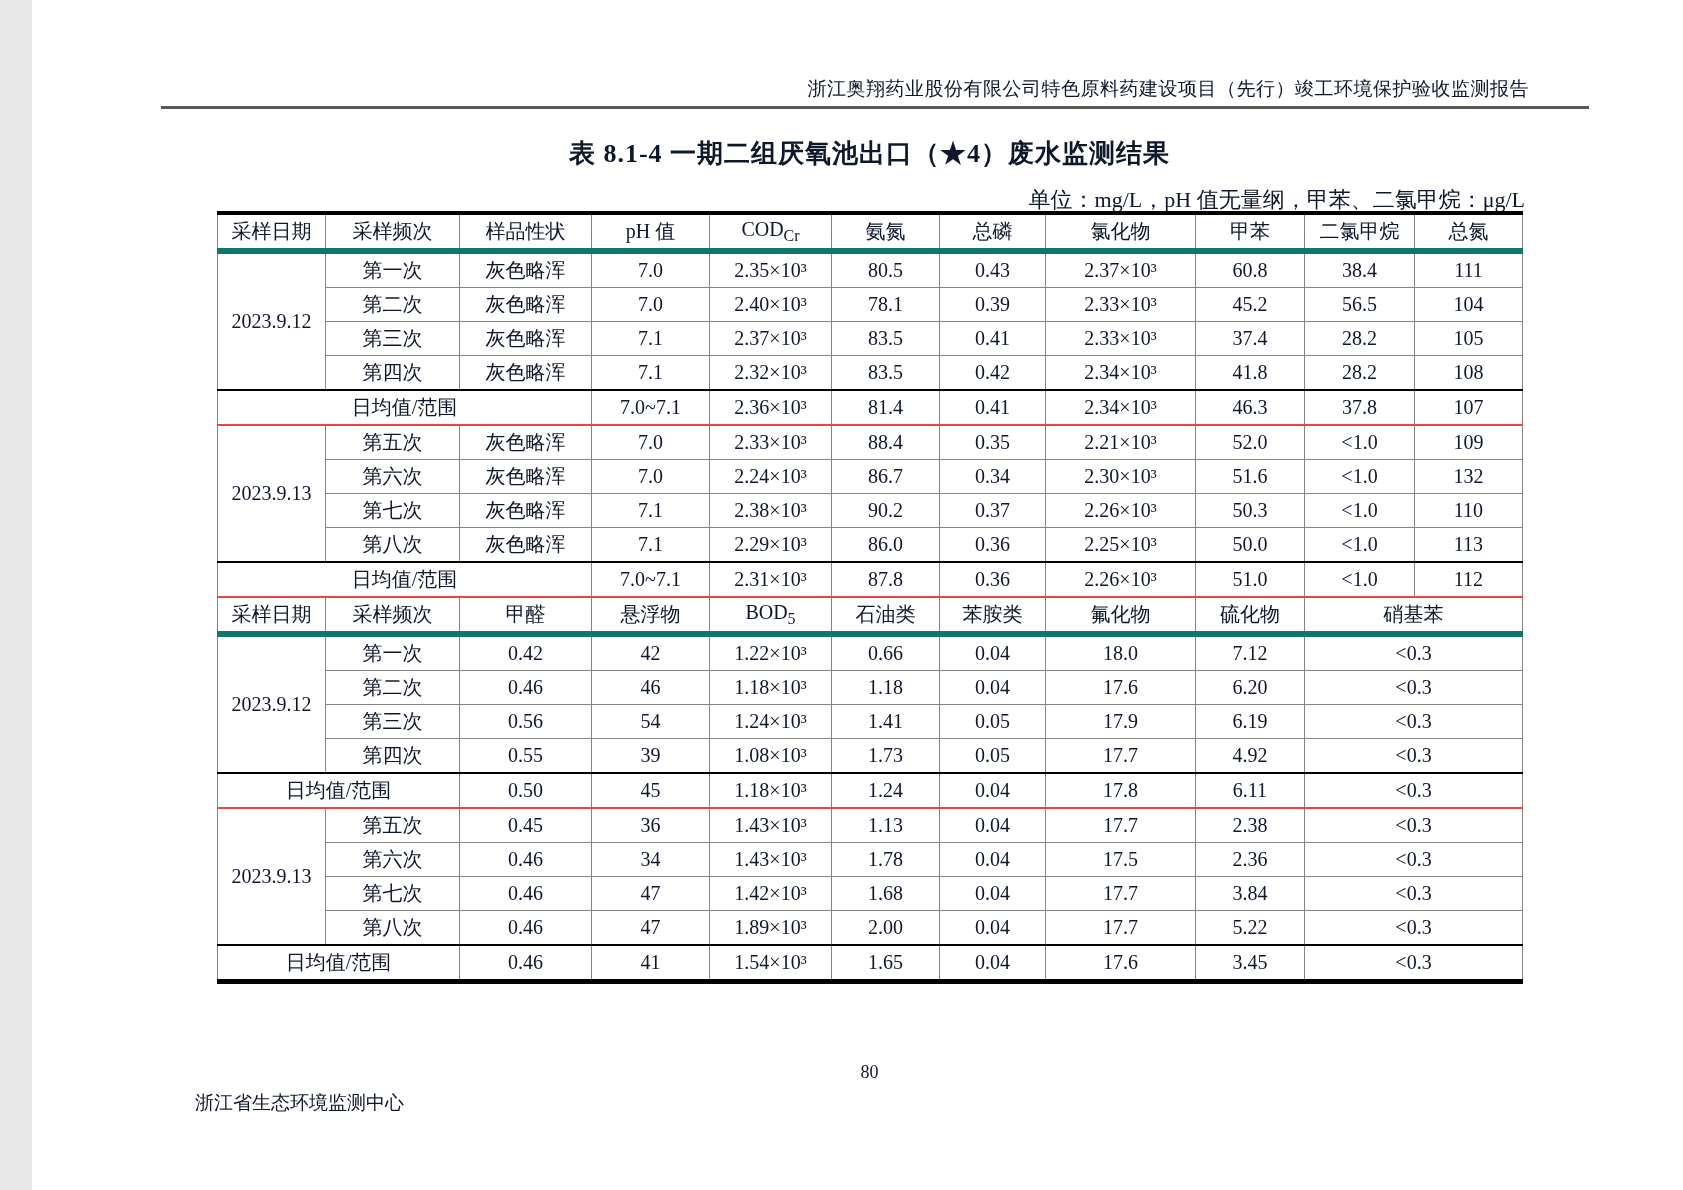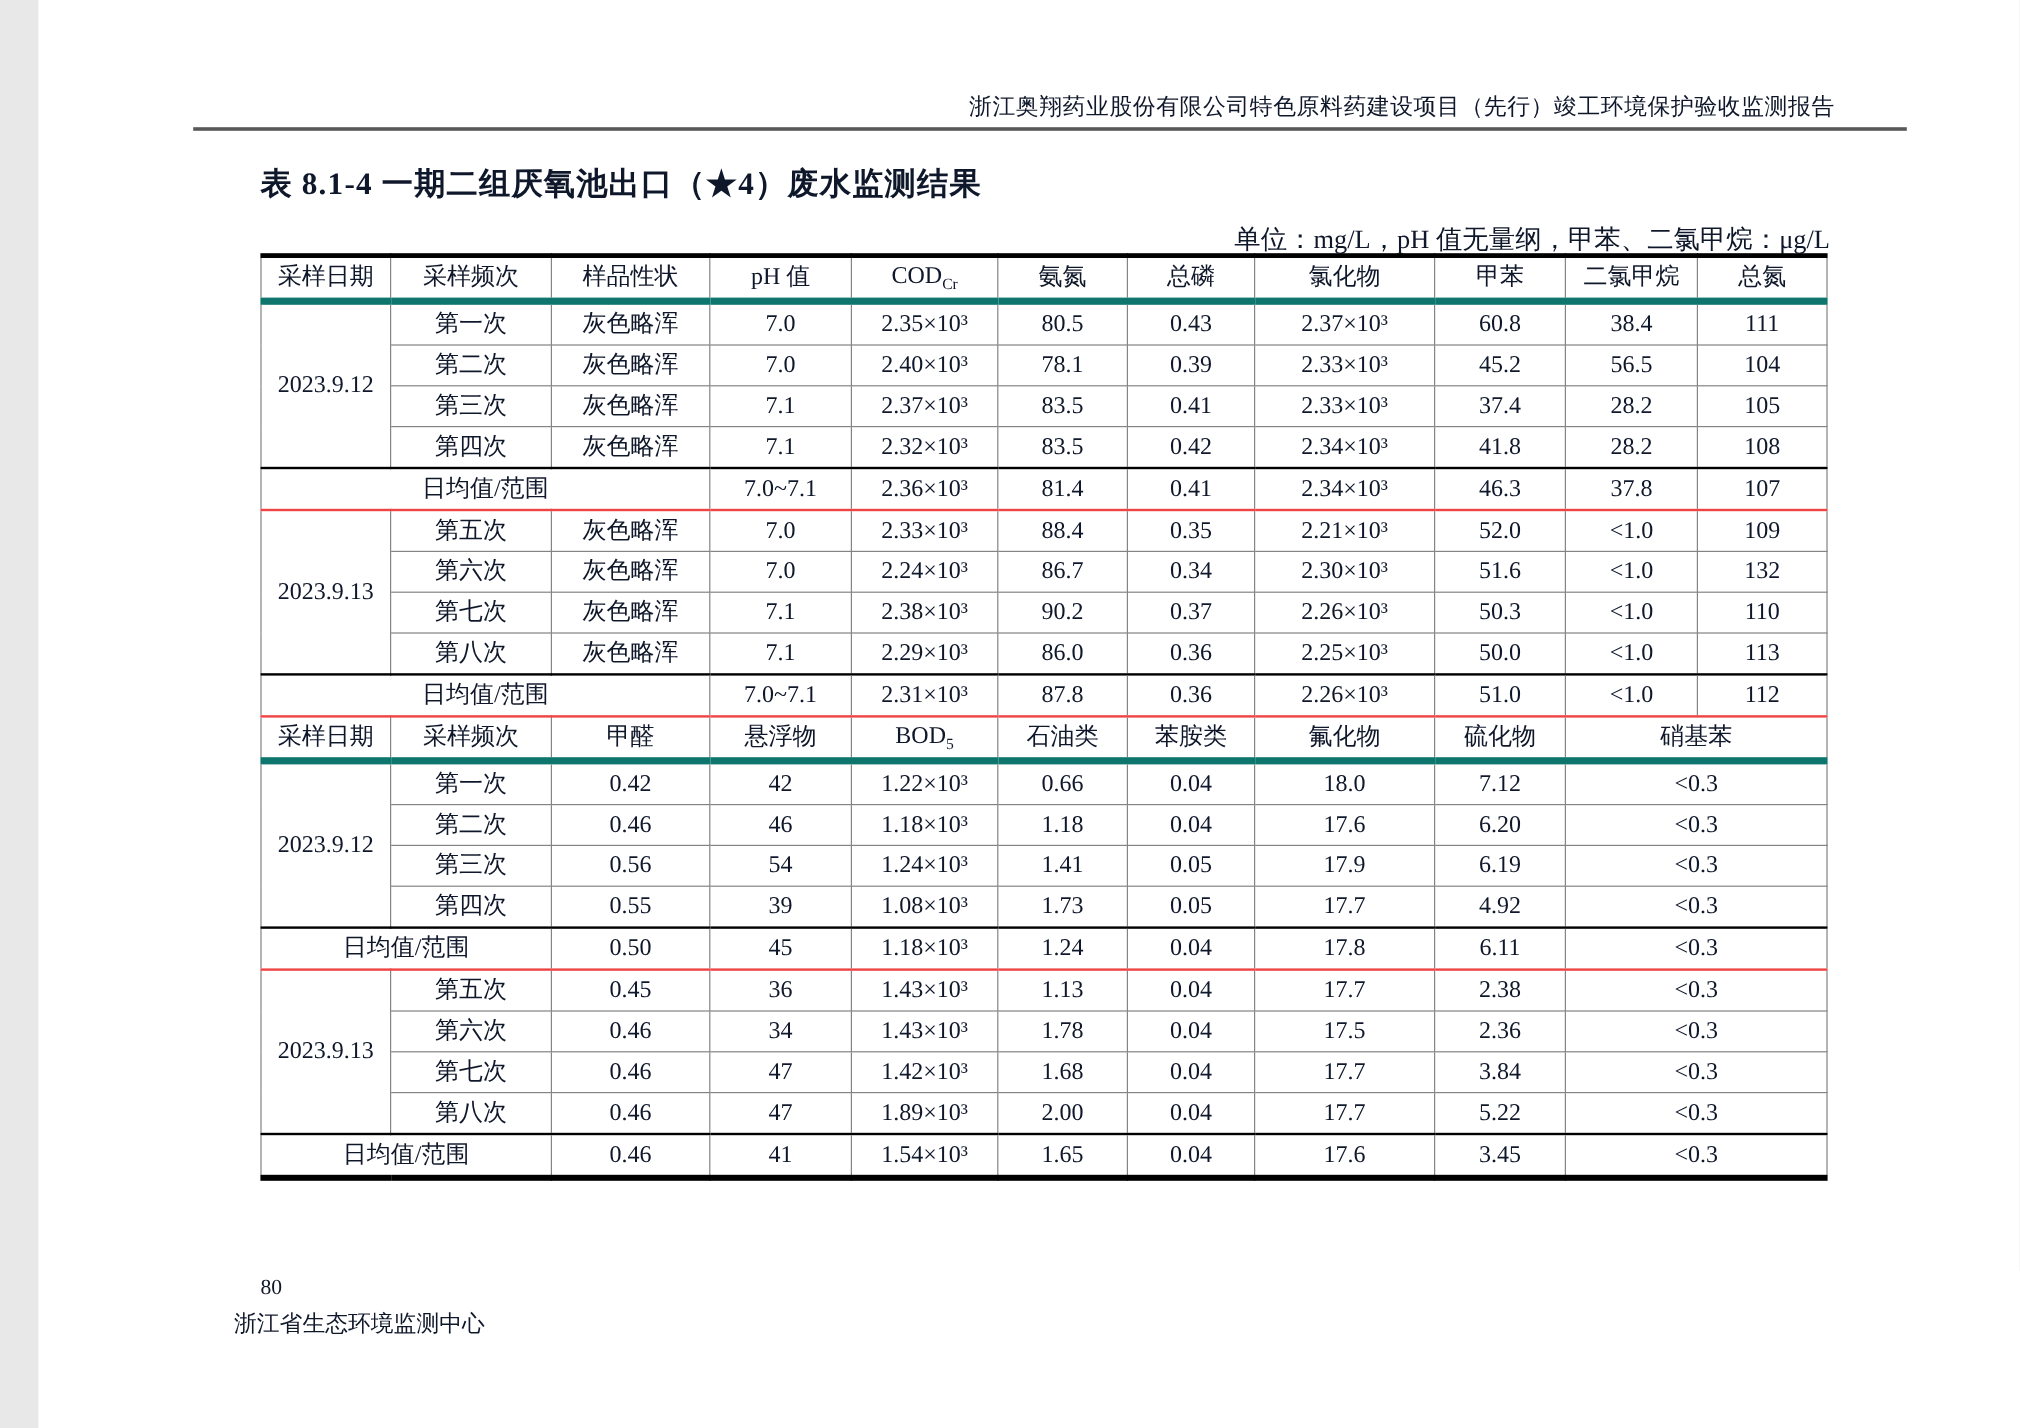--- a/index.html
+++ b/index.html
@@ -15,21 +15,21 @@
   .report-header{
     position:absolute;top:76px;right:186px;
     font-size:19px;letter-spacing:.5px;white-space:nowrap;
   }
   .header-rule{
     position:absolute;top:106px;left:129px;width:1428px;height:3px;
     background:#595959;
   }
   .table-title{
     position:absolute;top:136px;left:185px;width:1305px;
-    text-align:left;font-size:26px;font-weight:bold;letter-spacing:1px;
+    text-align:center;font-size:26px;font-weight:bold;letter-spacing:1px;
   }
   .unit-note{
     position:absolute;top:185px;right:190px;
     font-size:22px;white-space:nowrap;
   }
   table.monitor{
     position:absolute;left:185px;top:211px;width:1305px;
     border-collapse:collapse;table-layout:fixed;
     font-size:20px;text-align:center;
     border-top:4px solid #000;border-bottom:5px solid #000;
@@ -38,27 +38,27 @@
   table.monitor th, table.monitor td{
     border:1px solid #848484;
     font-weight:normal;
     height:33px;
     padding:0 2px;
     line-height:1.05;
     overflow:hidden;white-space:nowrap;
   }
   table.monitor tr.header-row th{border-bottom:6px solid #0f766e;}
   table.monitor tr.avg-row td{border-top:2px solid #000;border-bottom:2px solid #ef4444;}
-  table.monitor sub{font-size:13px;}
+  table.monitor sub{font-size:16px;}
   .footer-org{
     position:absolute;left:163px;top:1090px;font-size:19px;white-space:nowrap;
   }
   .page-number{
     position:absolute;left:185px;top:1062px;width:1305px;
-    text-align:left;font-size:18px;
+    text-align:center;font-size:18px;
   }
 </style>
 </head>
 <body>
 
 <div class="page">
 
   <div class="report-header">浙江奥翔药业股份有限公司特色原料药建设项目（先行）竣工环境保护验收监测报告</div>
 
   <div class="header-rule"></div>

